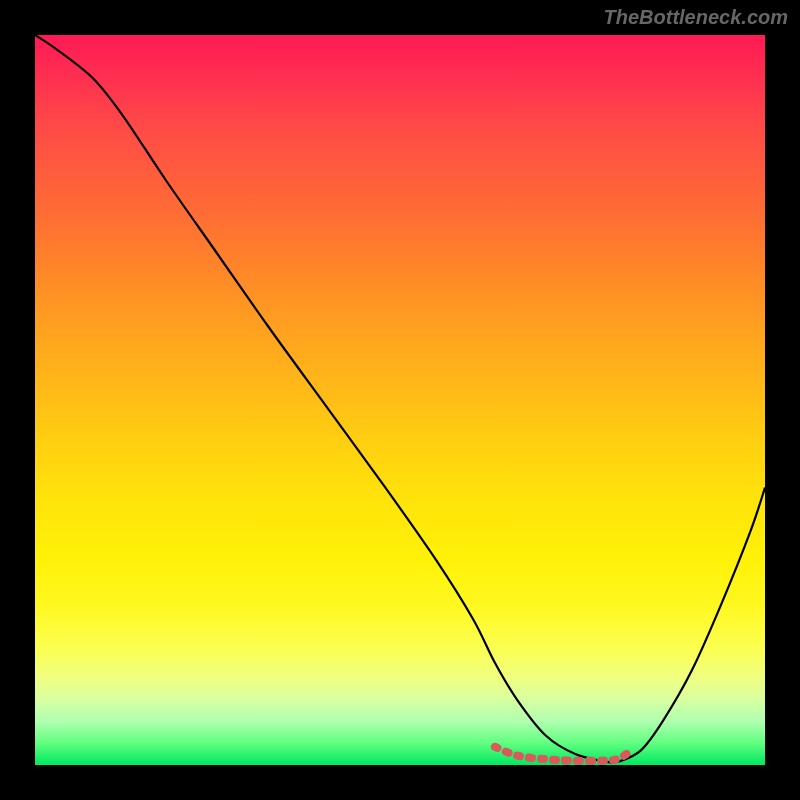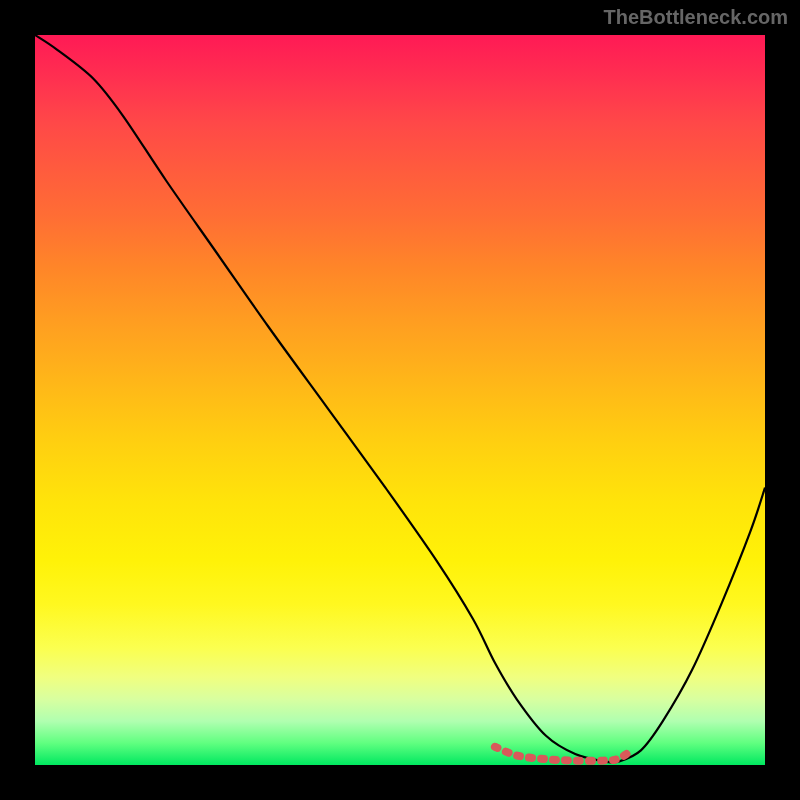--- a/index.html
+++ b/index.html
@@ -12,20 +12,21 @@
     overflow: hidden;
   }
   .watermark {
     position: absolute;
     top: 6px;
     right: 12px;
     color: #666;
     font-size: 20px;
     font-weight: bold;
     z-index: 10;
+    font-style: italic;
   }
   .plot-area {
     position: absolute;
     left: 35px;
     top: 35px;
     width: 730px;
     height: 730px;
     background: linear-gradient(to bottom,
       #ff1a55 0%,
       #ff3050 6%,

